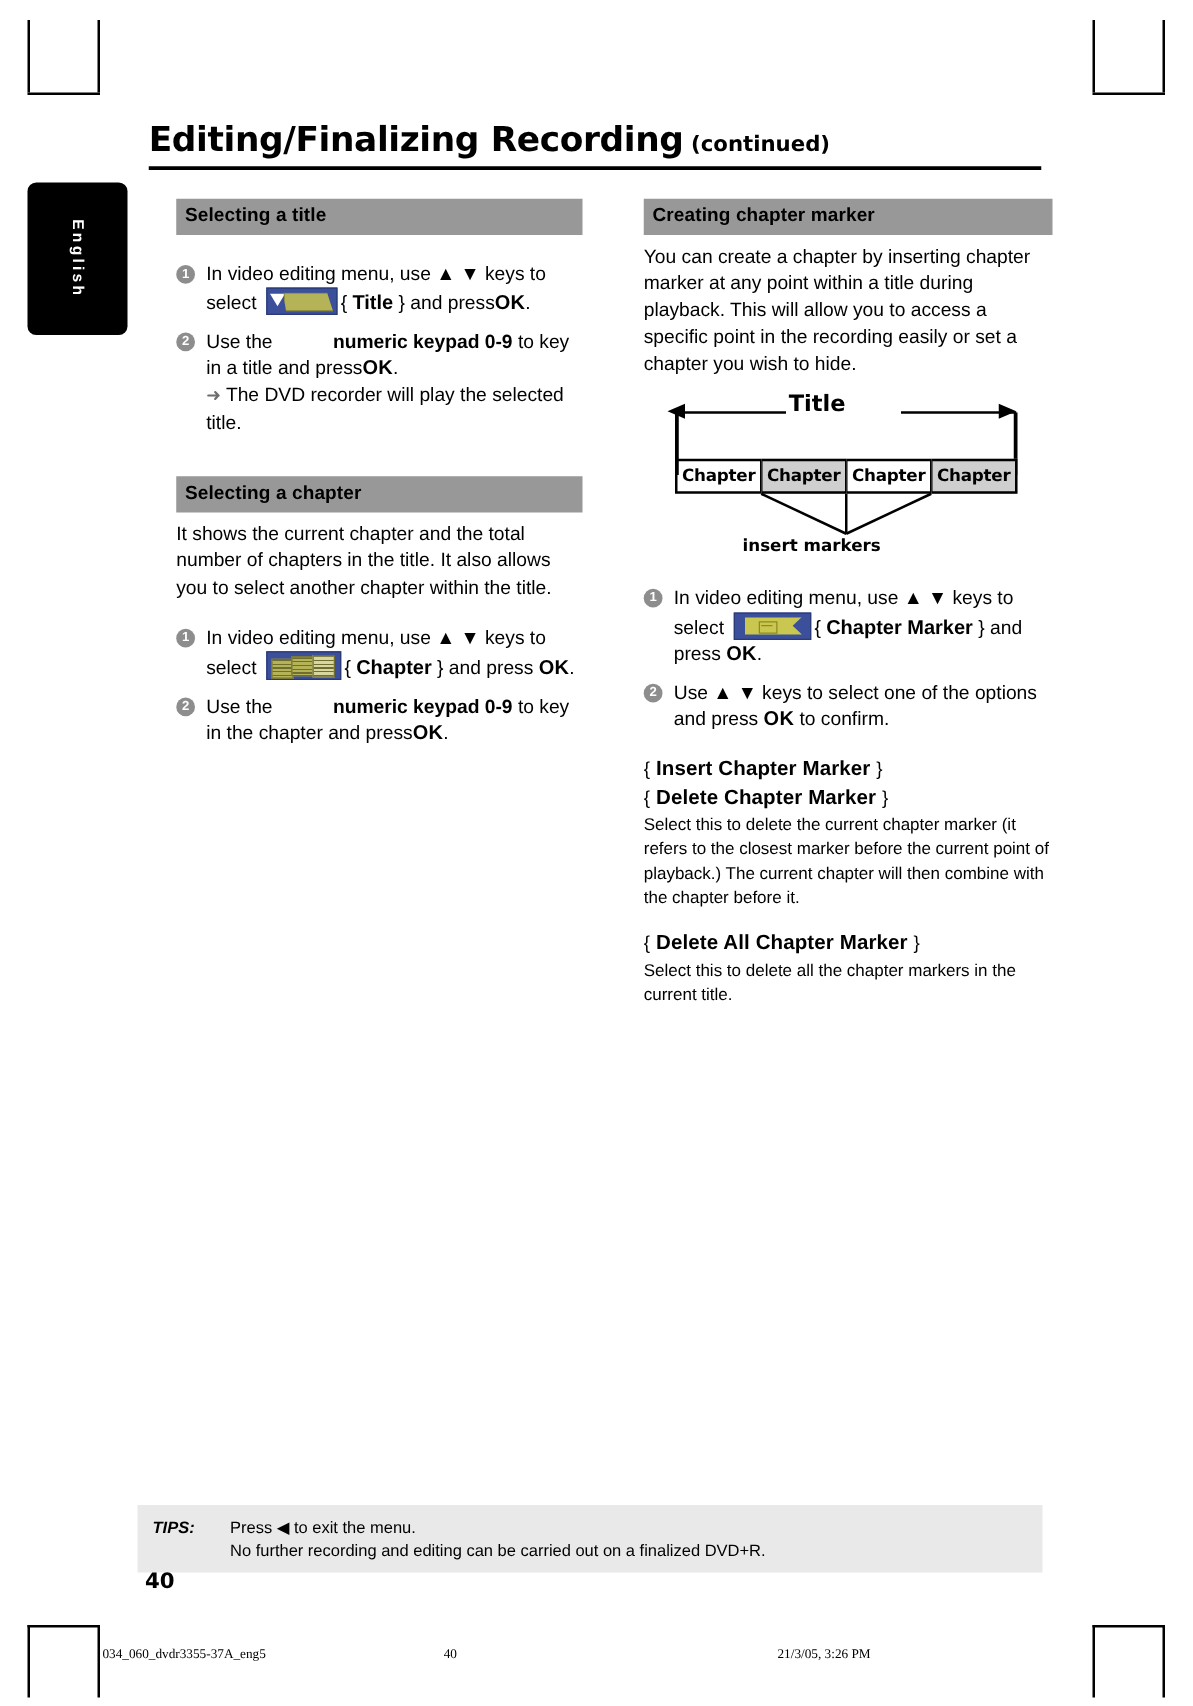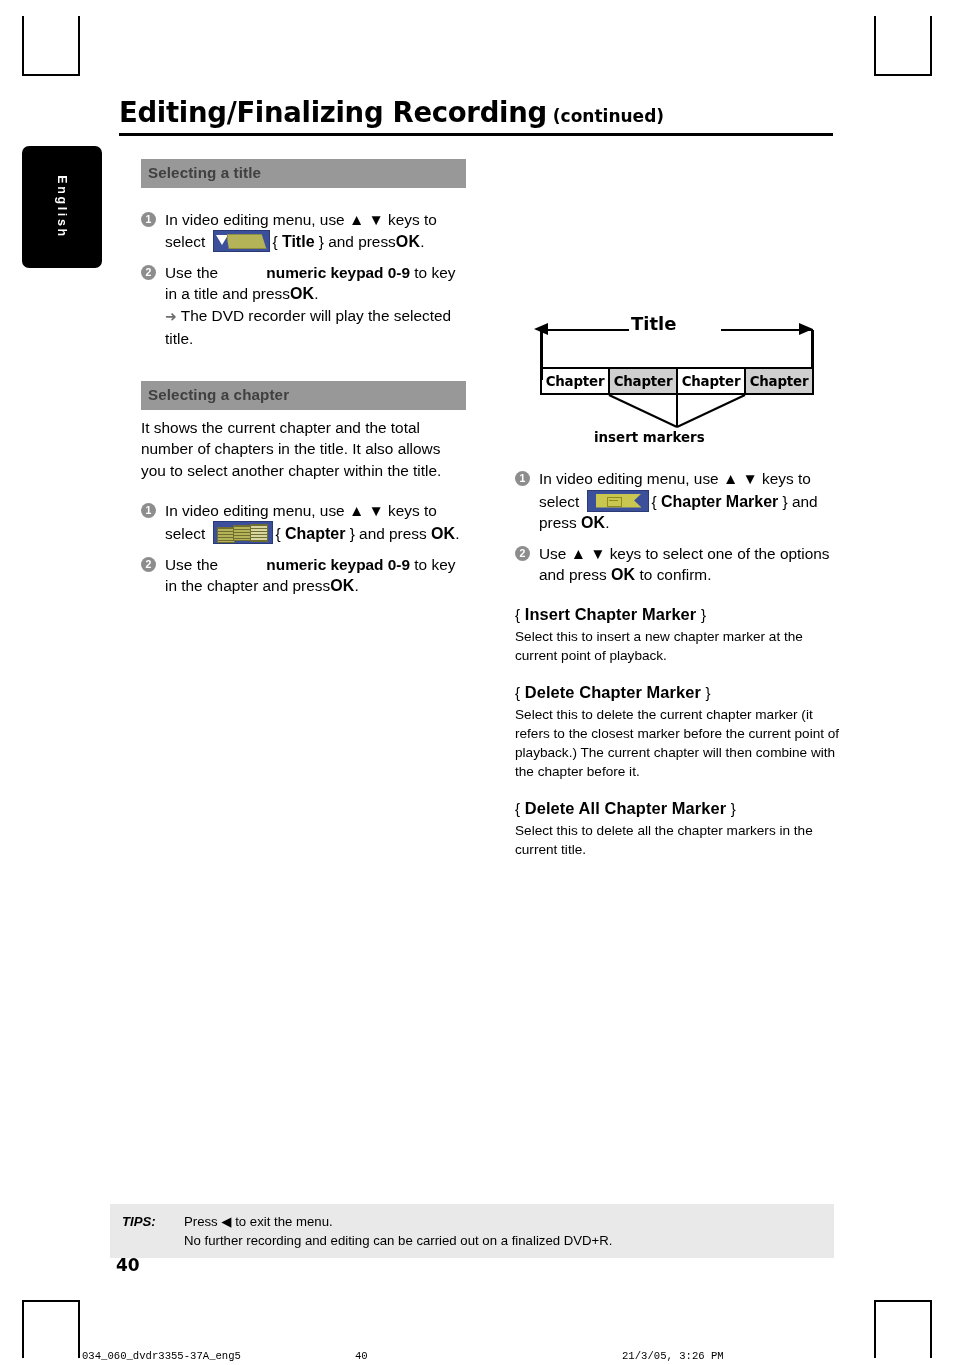--- a/index.html
+++ b/index.html
@@ -38,21 +38,21 @@
     font-family:"DejaVu Sans","Liberation Sans",sans-serif;
   }
   .head-rule{position:absolute;left:119px;top:133px;width:714px;height:2.6px;background:#000;}
 
   
   .col{position:absolute;width:325px;font-size:15.4px;line-height:21.6px;}
   .col-left{left:141px;top:159px;}
   .col-right{left:515px;top:159px;}
 
   .sec-head{
-    background:#989898;color:#404040;font-weight:bold;font-size:15.2px;
+    background:#989898;color:#000000;font-weight:bold;font-size:15.2px;
     padding:3px 0 4px 7px;letter-spacing:.1px;margin-bottom:7px;
   }
   .col-right .sec-head{width:320px;}
   .para{margin:0 0 4px 0;}
   .gap{height:14px;}
   .gap-sm{height:9px;}
 
   
   .step{position:relative;padding-left:24px;margin-bottom:9px;}
   .step .num{
@@ -148,21 +148,21 @@
     padding:8px 0 8px 0;
   }
   .tips-inner{position:relative;padding-left:12px;font-size:13.2px;line-height:19px;}
   .tips-lab{position:absolute;left:12px;top:0;font-weight:bold;font-style:italic;}
   .tips-txt{display:block;padding-left:62px;}
 
   .pageno{position:absolute;left:116px;top:1255px;font-size:17px;font-weight:bold;
     font-family:"DejaVu Sans","Liberation Sans",sans-serif;}
 
   
-  .pfoot{position:absolute;top:1318px;font-size:10.6px;font-family:Liberation Mono, monospace;margin-top:32px;}
+  .pfoot{position:absolute;top:1318px;font-size:10.6px;font-family:Liberation Serif, serif;}
   .pf-file{left:82px;}
   .pf-num{left:355px;}
   .pf-date{left:622px;}
 </style>
 </head>
 <body>
 
 <div class="page">
 
   <div class="cm" style="left:22px;top:16px;width:1.6px;height:58px;"></div>
@@ -236,20 +236,22 @@
     <div class="step">
       <span class="num">2</span>
       <span>Use the</span>
       <b>numeric keypad 0-9</b>
       <span>to key in the chapter and press</span><span class="ok">OK</span><span>.</span>
     </div>
 
   </div>
 
   <div class="col col-right">
+    <div class="sec-head">Creating chapter marker</div>
+    <p class="para">You can create a chapter by inserting chapter marker at any point within a title during playback.  This will allow you to access a specific point in the recording easily or set a chapter you wish to hide.</p>
   </div>
 
   <div class="diagram">
     <div class="dg-title">Title</div>
     <div class="dg-arrowrow hide-mid"></div>
     <div class="ah ah-l"></div>
     <div class="ah ah-r"></div>
     <div class="dg-side l"></div>
     <div class="dg-side r"></div>
 
@@ -283,21 +285,20 @@
       <span class="num">2</span>
       <span>Use ▲ ▼ keys to select one of the options and press</span>
       <span class="ok">OK</span>
       <span>to confirm.</span>
     </div>
 
     <div style="height:9px;"></div>
 
     <div>
       <p class="opt-title"><span class="lb">{</span> <span>Insert Chapter Marker</span> <span class="lb">}</span></p>
-      <p class="opt-body">Select this to insert a new chapter marker at the current point of playback.</p>
     </div>
 
     <div>
       <p class="opt-title"><span class="lb">{</span> <span>Delete Chapter Marker</span> <span class="lb">}</span></p>
       <p class="opt-body">Select this to delete the current chapter marker (it refers to the closest marker before the current point of playback.)  The current chapter will then combine with the chapter before it.</p>
     </div>
 
     <div>
       <p class="opt-title"><span class="lb">{</span> <span>Delete All Chapter Marker</span> <span class="lb">}</span></p>
       <p class="opt-body">Select this to delete all the chapter markers in the current title.</p>

